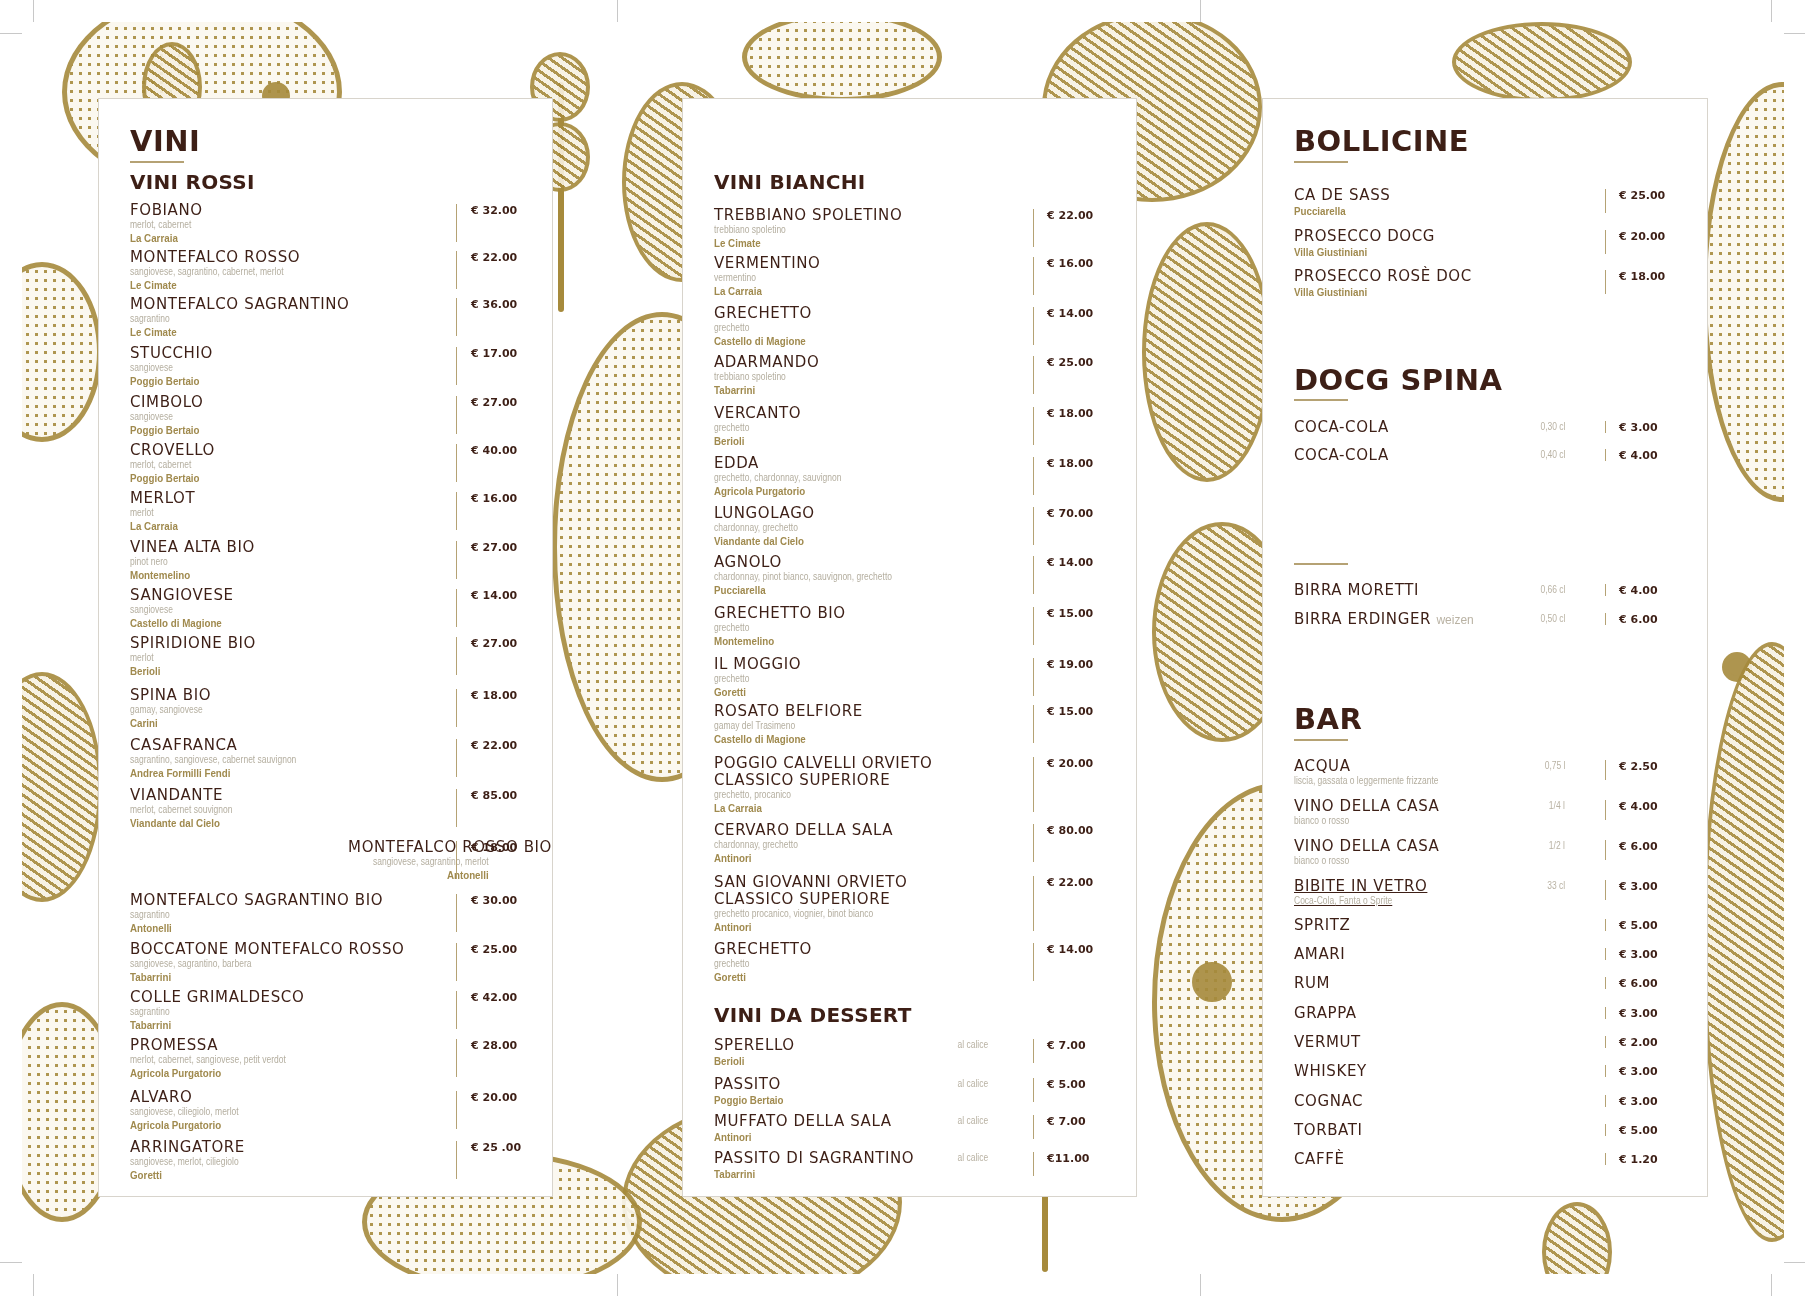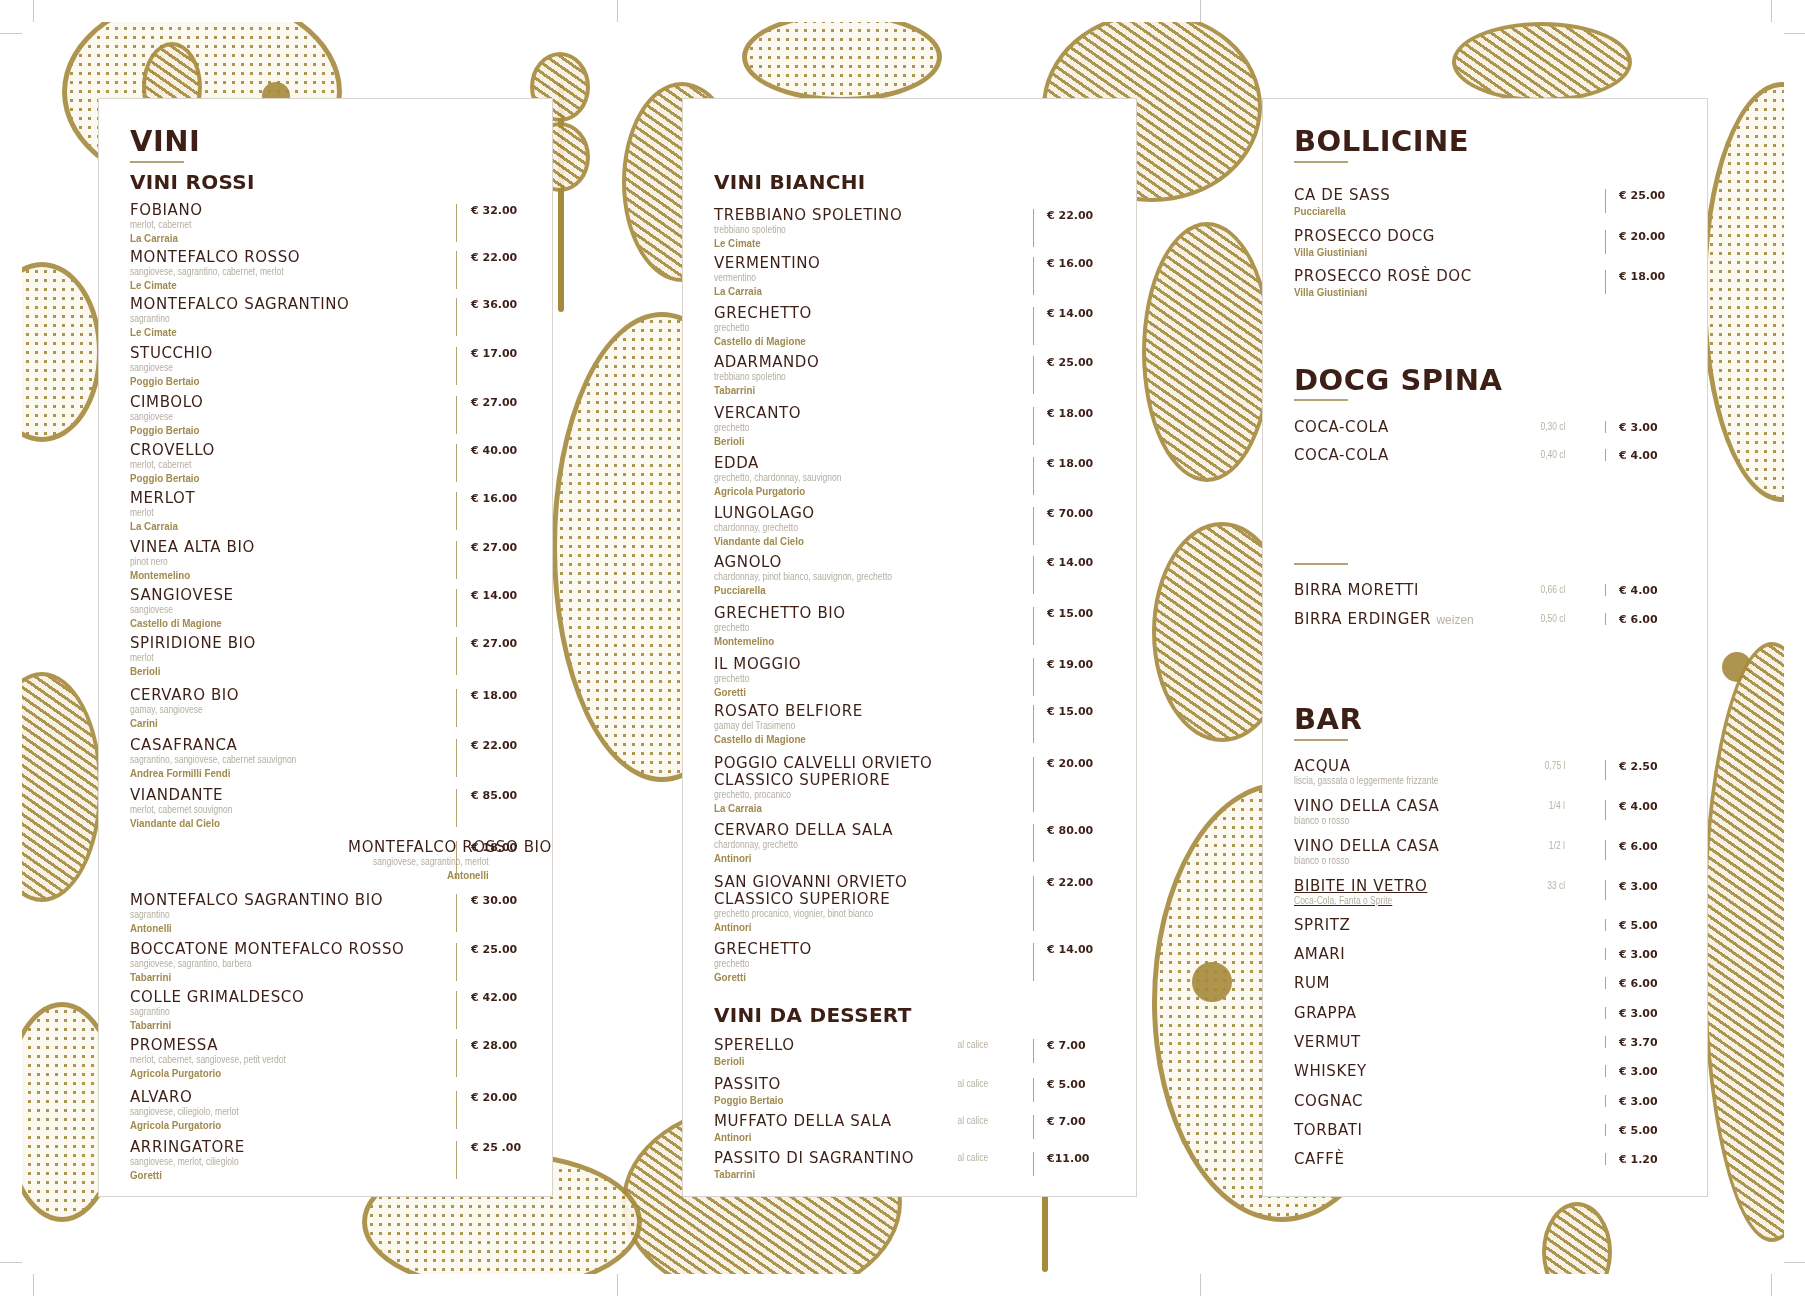--- a/index.html
+++ b/index.html
@@ -186,21 +186,21 @@
         <div class="price">€ 14.00</div>
       </div>
       <div class="item" style="top: 536px;">
         <div class="name"><span>SPIRIDIONE BIO</span></div>
         <div class="grapes">merlot</div>
         <div class="producer">Berioli</div>
         <div class="sep" style="height:38px"></div>
         <div class="price">€ 27.00</div>
       </div>
       <div class="item" style="top: 588px;">
-        <div class="name"><span>CERVARO BIO</span></div>
+        <div class="name"><span>SPINA BIO</span></div>
         <div class="grapes">gamay, sangiovese</div>
         <div class="producer">Carini</div>
         <div class="sep" style="height:38px"></div>
         <div class="price">€ 18.00</div>
       </div>
       <div class="item" style="top: 638px;">
         <div class="name"><span>CASAFRANCA</span></div>
         <div class="grapes">sagrantino, sangiovese, cabernet sauvignon</div>
         <div class="producer">Andrea Formilli Fendi</div>
         <div class="sep" style="height:38px"></div>
@@ -513,21 +513,21 @@
         <div class="price">€ 6.00</div>
       </div>
       <div class="item" style="top: 906px;">
         <div class="name"><span>GRAPPA</span></div>
         <div class="sep" style="height:12px"></div>
         <div class="price">€ 3.00</div>
       </div>
       <div class="item" style="top: 935px;">
         <div class="name"><span>VERMUT</span></div>
         <div class="sep" style="height:12px"></div>
-        <div class="price">€ 3.70</div>
+        <div class="price">€ 2.00</div>
       </div>
       <div class="item" style="top: 964px;">
         <div class="name"><span>WHISKEY</span></div>
         <div class="sep" style="height:12px"></div>
         <div class="price">€ 3.00</div>
       </div>
       <div class="item" style="top: 994px;">
         <div class="name"><span>COGNAC</span></div>
         <div class="sep" style="height:12px"></div>
         <div class="price">€ 3.00</div>

